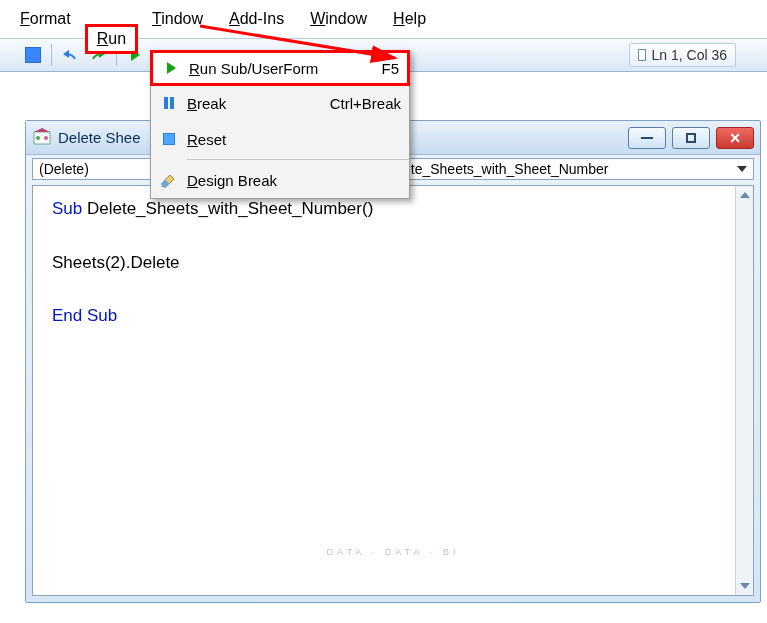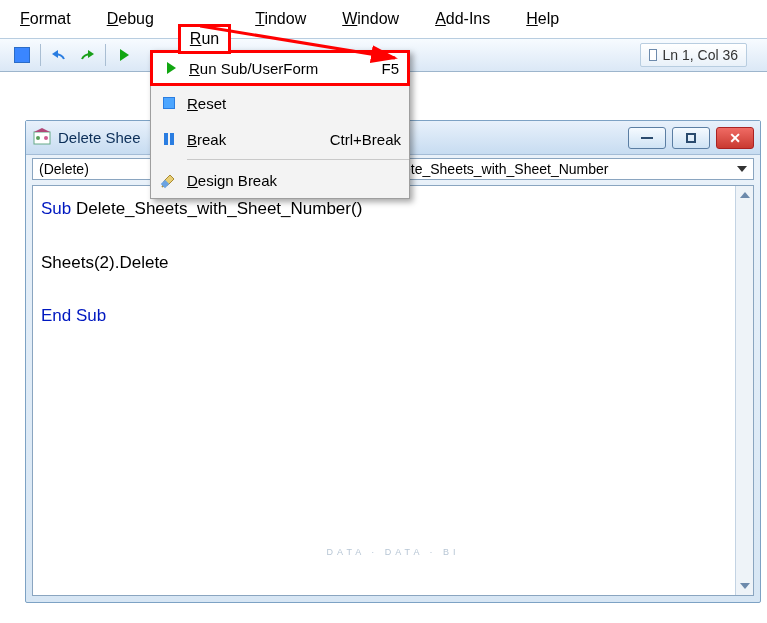--- a/index.html
+++ b/index.html
@@ -1,23 +1,23 @@
 <!DOCTYPE html>
 <html><head>
 <meta charset="utf-8">
 <style>
 * { box-sizing: border-box; margin: 0; padding: 0; font-family: "Segoe UI", Tahoma, sans-serif; }
 body { background: #fff; width: 767px; height: 623px; overflow: hidden; position: relative; }
 
-.menubar { height: 38px; display: flex; align-items: center; padding: 0 8px; gap: 12px; font-size: 16px; color: #000; }
+.menubar { height: 38px; display: flex; align-items: center; padding: 0 8px; gap: 2px; font-size: 16px; color: #000; }
 .menubar .mi { padding: 6px 12px; cursor: default; }
 .underline { text-decoration: underline; }
 .menubar .mi.highlighted { border: 3px solid #ff0000; padding: 3px 9px; background: #fff; position: relative; z-index: 30; margin-top: 40px; }
 
-.toolbar { height: 34px; background: linear-gradient(#f7fbff, #dbe8f6); border-top: 1px solid #b8cde0; border-bottom: 1px solid #9db5cc; display: flex; align-items: center; padding: 0 10px; gap: 4px; font-size: 13px; }
+.toolbar { height: 34px; background: linear-gradient(#f7fbff, #dbe8f6); border-top: 1px solid #b8cde0; border-bottom: 1px solid #9db5cc; display: flex; align-items: center; padding: 0 21px; gap: 4px; font-size: 13px; }
 .tb-btn { width: 24px; height: 24px; display: flex; align-items: center; justify-content: center; }
 .tb-sep { width: 1px; height: 22px; background: #a9bed3; margin: 0 2px; }
 .undo svg, .redo svg { display: block; }
 .play-tri { width: 0; height: 0; border-top: 6px solid transparent; border-bottom: 6px solid transparent; border-left: 9px solid #11a611; }
 .status-area { margin-left: auto; margin-right: 10px; display: flex; align-items: center; gap: 6px; background: linear-gradient(#fff,#e9f1f9); border: 1px solid #b8cde0; border-radius: 2px; padding: 2px 8px; height: 24px; }
 .status-box { width: 8px; height: 12px; border: 1px solid #6d8aac; background: #fff; }
 .status-text { color: #333; font-size: 14px; }
 .blue-block { width: 16px; height: 16px; background: #3a86ff; border: 1px solid #2b6cc7; }
 
 .dropdown { position: absolute; left: 150px; top: 50px; width: 260px; background: #f3f3f3; border: 1px solid #9e9e9e; box-shadow: 3px 3px 6px rgba(0,0,0,0.35); z-index: 25; }
@@ -42,42 +42,41 @@
 .win-btn { width: 38px; height: 22px; border: 1px solid #5b7ea3; border-radius: 3px; display: flex; align-items: center; justify-content: center; background: linear-gradient(#f5faff,#cfe3f5); }
 .win-btn.close { background: linear-gradient(#ef6b64,#c93a31); border-color: #a22; }
 .min-line { width: 12px; height: 2px; background: #2b4b6e; }
 .max-sq { width: 10px; height: 10px; border: 2px solid #2b4b6e; }
 .x-mark { color: #fff; font-weight: bold; font-size: 14px; }
 
 .dropdown-bar { height: 28px; display: flex; padding: 3px 6px; gap: 6px; background: #e9f1f9; }
 .combo { flex: 1; background: #fff; border: 1px solid #8aa5c0; display: flex; align-items: center; padding: 0 6px; font-size: 14px; color: #000; justify-content: space-between; }
 .combo .chev { width: 0; height: 0; border-left: 5px solid transparent; border-right: 5px solid transparent; border-top: 6px solid #333; }
 
-.code-area { position: absolute; left: 6px; right: 6px; top: 64px; bottom: 6px; background: #fff; border: 1px solid #8aa5c0; padding: 10px 8px; overflow: hidden; }
+.code-area { position: absolute; left: 6px; right: 6px; top: 64px; bottom: 6px; background: #fff; border: 1px solid #8aa5c0; padding: 10px 19px; overflow: hidden; }
 .code-area .inner { font-family: Consolas, "Courier New", monospace; font-size: 17px; line-height: 1.55; white-space: pre; }
 .kw { color: #0018c0; }
 .vscroll { position: absolute; right: 0; top: 0; bottom: 0; width: 18px; background: #eef3f8; border-left: 1px solid #c3d3e3; }
 .vscroll .arrow { height: 18px; display: flex; align-items: center; justify-content: center; }
 .vscroll .tri-up { width: 0; height: 0; border-left: 5px solid transparent; border-right: 5px solid transparent; border-bottom: 6px solid #6d8aac; }
 .vscroll .tri-dn { width: 0; height: 0; border-left: 5px solid transparent; border-right: 5px solid transparent; border-top: 6px solid #6d8aac; position: absolute; bottom: 6px; left: 4px; }
 
 .watermark { position: absolute; left: 50%; transform: translateX(-50%); bottom: 38px; text-align: center; color: #9fb4c8; font-size: 18px; letter-spacing: 0.5px; }
 .watermark .sub { font-size: 9px; letter-spacing: 4px; color: #b7c6d5; }
 .wm-icon { display: inline-block; vertical-align: middle; margin-right: 4px; }
 </style>
 </head>
 <body>
 
 <div class="menubar">
   <div class="mi"><span class="underline">F</span><span>ormat</span></div>
-  <div class="mi"><span class="underline">D</span><span>ebug</span></div>
   <div class="mi highlighted"><span class="underline">R</span><span>un</span></div>
   <div class="mi"><span class="underline">T</span><span>indow</span></div>
+  <div class="mi"><span class="underline">A</span><span>dd-Ins</span></div>
   <div class="mi"><span class="underline">W</span><span>indow</span></div>
-  <div class="mi"><span class="underline">A</span><span>dd-Ins</span></div>
   <div class="mi"><span class="underline">H</span><span>elp</span></div>
 </div>
 
 <div class="toolbar">
   <div class="tb-btn">
       <div class="blue-block"></div>
     </div>
   <div class="tb-sep"></div>
   <div class="tb-btn undo">
     <svg width="18" height="16">
@@ -115,37 +114,37 @@
     <div class="icon-col">
         <div class="play-tri"></div>
       </div>
     <div class="label-col">
         <span><span class="underline">R</span><span>un Sub/UserForm</span></span>
         <span>F5</span>
       </div>
   </div>
   <div class="row">
     <div class="icon-col">
-        <div class="stop-icon"></div>
-      </div>
-    <div class="label-col">
-        <span><span class="underline">R</span><span>eset</span></span>
-        <span></span>
-      </div>
-  </div>
-  <div class="row">
-    <div class="icon-col">
         <div class="pause-icon">
           <div></div>
           <div></div>
         </div>
       </div>
     <div class="label-col">
         <span><span class="underline">B</span><span>reak</span></span>
         <span>Ctrl+Break</span>
+      </div>
+  </div>
+  <div class="row">
+    <div class="icon-col">
+        <div class="stop-icon"></div>
+      </div>
+    <div class="label-col">
+        <span><span class="underline">R</span><span>eset</span></span>
+        <span></span>
       </div>
   </div>
   <div class="sep"></div>
   <div class="row">
     <div class="icon-col design-icon">
       <svg width="18" height="18">
           <path d="M2 16 L4 10 L10 4 L14 8 L8 14 L2 16 Z" fill="#e7ce76" stroke="#aa8a30" stroke-width="1"></path>
           <rect x="2" y="10" width="6" height="6" fill="#6ba3e2" transform="rotate(45 5 13)"></rect>
         </svg>
     </div>

